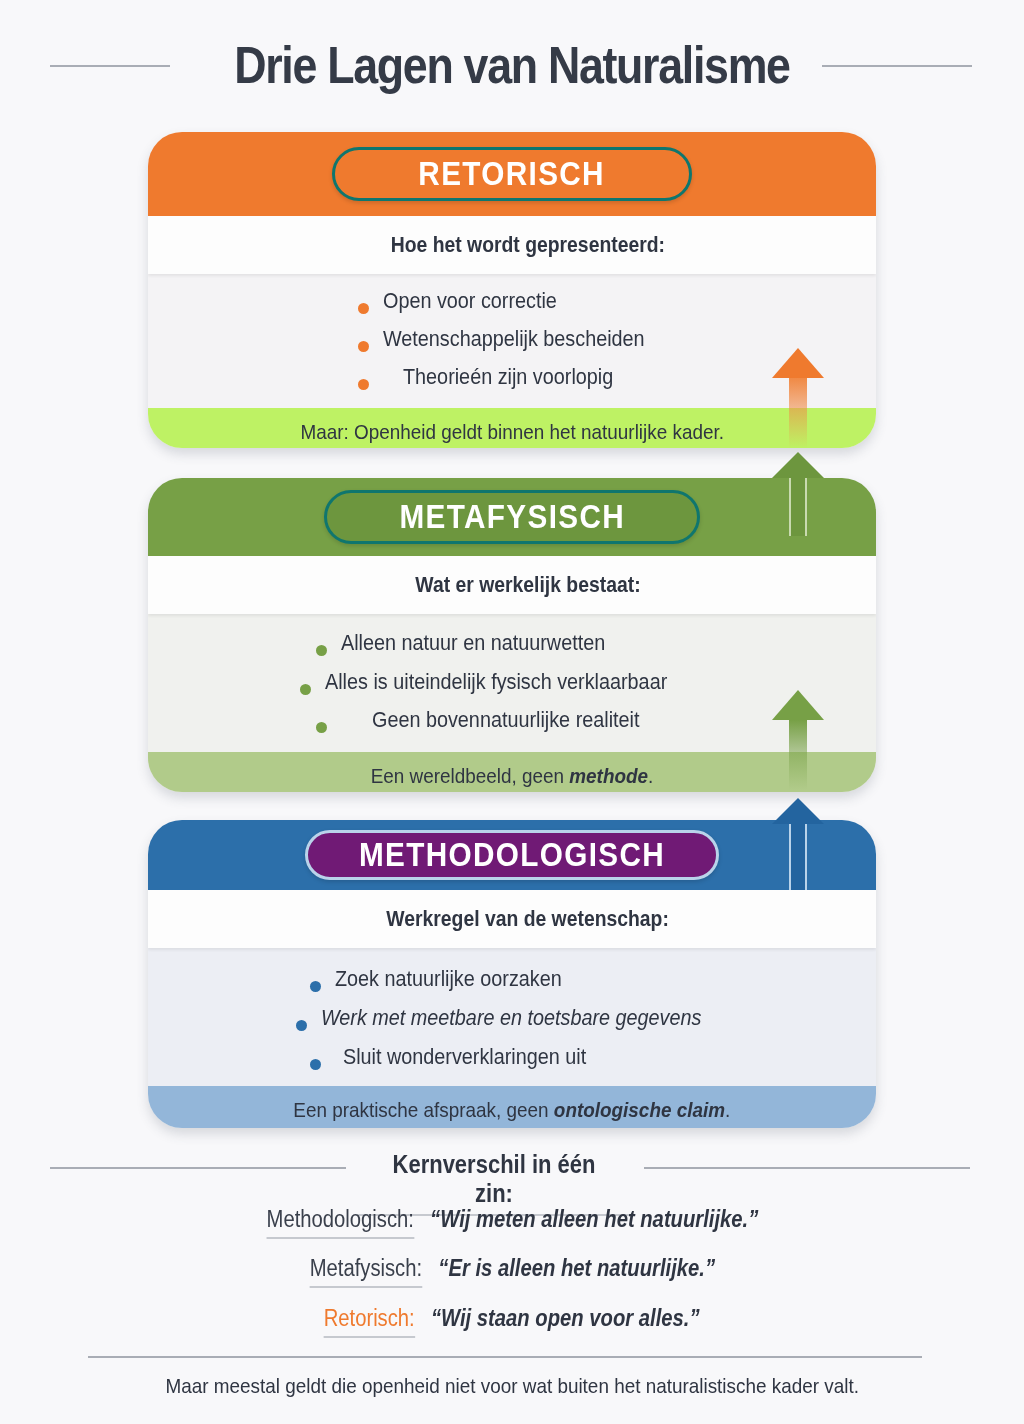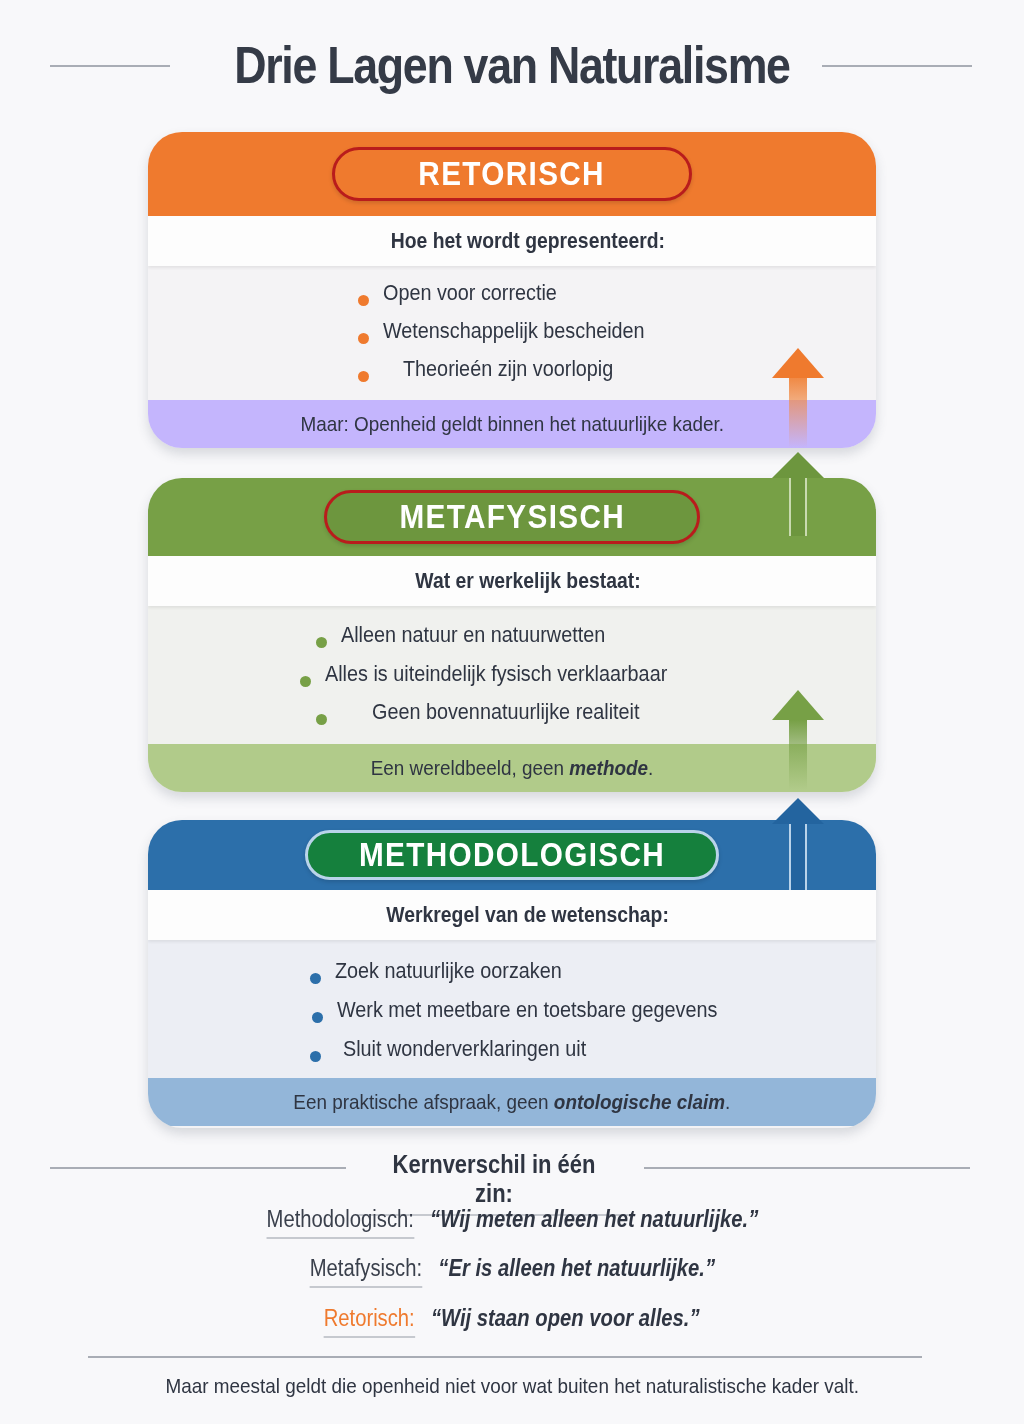--- a/index.html
+++ b/index.html
@@ -7,52 +7,52 @@
   body { font-family: "Liberation Sans", "DejaVu Sans", sans-serif; color: #2e3440; position: relative; }
 
   .title-row { position: absolute; top: 30px; left: 0; width: 1024px; height: 70px; display: flex; align-items: center; justify-content: center; }
   .title-line { height: 2px; background: #a9adb5; }
   .title-line.left { position: absolute; left: 50px; width: 120px; top: 35px; }
   .title-line.right { position: absolute; right: 52px; width: 150px; top: 35px; }
   .title { font-size: 52px; font-weight: bold; color: #353b47; letter-spacing: -1.5px; transform: scaleX(0.86); white-space: nowrap; }
 
   .card { position: absolute; left: 148px; width: 728px; border-radius: 34px; overflow: hidden; box-shadow: 0 6px 12px rgba(60,70,90,0.18); background: #f3f3f5; }
   .card-header { height: 84px; position: relative; display: flex; align-items: center; justify-content: center; }
-  .pill { height: 54px; border-radius: 28px; border: 3px solid #b91c1c; display: flex; align-items: center; justify-content: center; box-shadow: 0 2px 4px rgba(0,0,0,0.15); }
+  .pill { height: 54px; border-radius: 28px; border: 3px solid #0f766e; display: flex; align-items: center; justify-content: center; box-shadow: 0 2px 4px rgba(0,0,0,0.15); }
   .pill span { color: #fff; font-weight: bold; font-size: 33px; letter-spacing: 1.5px; transform: scaleX(0.9); display: inline-block; }
-  .subheading { height: 50px; background: #fdfdfd; display: flex; align-items: center; justify-content: center; font-size: 22px; font-weight: bold; color: #2f3542; box-shadow: 0 2px 3px rgba(0,0,0,0.07); position: relative; z-index: 1; padding-left: 32px; }
+  .subheading { height: 58px; background: #fdfdfd; display: flex; align-items: center; justify-content: center; font-size: 22px; font-weight: bold; color: #2f3542; box-shadow: 0 2px 3px rgba(0,0,0,0.07); position: relative; z-index: 1; padding-left: 32px; }
   .subheading span { display: inline-block; transform: scaleX(0.88); }
   .bullets { position: relative; }
   .bullet { position: absolute; display: flex; align-items: flex-end; font-size: 22px; color: #2f3542; white-space: nowrap; }
   .dot { width: 11px; height: 11px; border-radius: 50%; margin-right: 14px; flex-shrink: 0; }
   .bullet .txt { display: inline-block; transform: scaleX(0.9); transform-origin: left center; }
   .footer-band { height: 48px; display: flex; align-items: center; justify-content: center; font-size: 21px; color: #2f3542; }
   .footer-band .txt { display: inline-block; transform: scaleX(0.9); }
   .footer-band b, .footer-band i { font-weight: bold; font-style: italic; }
 
   
   #card-retorisch { top: 132px; height: 316px; }
   #card-retorisch .card-header { background: #ef7a2e; }
   #card-retorisch .pill { width: 360px; background: #ef7a2e; }
   #card-retorisch .bullets { height: 134px; background: #f4f3f5; }
   #card-retorisch .dot { background: #ef7a2e; }
-  #card-retorisch .footer-band { background: #c4b5fd; }
+  #card-retorisch .footer-band { background: #bef264; }
 
   
   #card-metafysisch { top: 478px; height: 314px; }
   #card-metafysisch .card-header { background: #77a046; height: 78px; }
   #card-metafysisch .pill { width: 376px; background: #6d963e; }
   #card-metafysisch .bullets { height: 138px; background: #f0f1ee; }
   #card-metafysisch .dot { background: #77a046; }
   #card-metafysisch .footer-band { background: #b1cb8a; }
 
   
   #card-methodologisch { top: 820px; height: 308px; }
   #card-methodologisch .card-header { background: #2c6faa; height: 70px; }
-  #card-methodologisch .pill { width: 414px; height: 50px; background: #15803d; border-color: #b9d3ea; }
+  #card-methodologisch .pill { width: 414px; height: 50px; background: #701a75; border-color: #b9d3ea; }
   #card-methodologisch .bullets { height: 138px; background: #eceef4; }
   #card-methodologisch .dot { background: #2c6faa; }
   #card-methodologisch .footer-band { background: #93b6d9; }
 
   .arrow { position: absolute; width: 52px; }
   .arrow .head { width: 0; height: 0; border-left: 26px solid transparent; border-right: 26px solid transparent; }
   .arrow .shaft { width: 18px; margin-left: 17px; }
 
   .kern-row { position: absolute; top: 1148px; left: 0; width: 1024px; height: 40px; }
   .kern-line { position: absolute; height: 2px; background: #a9adb5; top: 19px; }
@@ -140,21 +140,21 @@
     </div>
   </div>
   <div class="subheading">
     <span>Werkregel van de wetenschap:</span>
   </div>
   <div class="bullets">
     <div class="bullet" style="left:162px; top:18px;">
       <span class="dot"></span>
       <span class="txt">Zoek natuurlijke oorzaken</span>
     </div>
-    <div class="bullet" style="left:164px; top:57px;">
+    <div class="bullet" style="left:148px; top:57px;font-style:italic;">
       <span class="dot"></span>
       <span class="txt">Werk met meetbare en toetsbare gegevens</span>
     </div>
     <div class="bullet" style="left:162px; top:96px;gap:8px;">
       <span class="dot"></span>
       <span class="txt">Sluit wonderverklaringen uit</span>
     </div>
   </div>
   <div class="footer-band">
     <span class="txt"><span>Een praktische afspraak, geen </span><i>ontologische claim</i><span>.</span></span>

